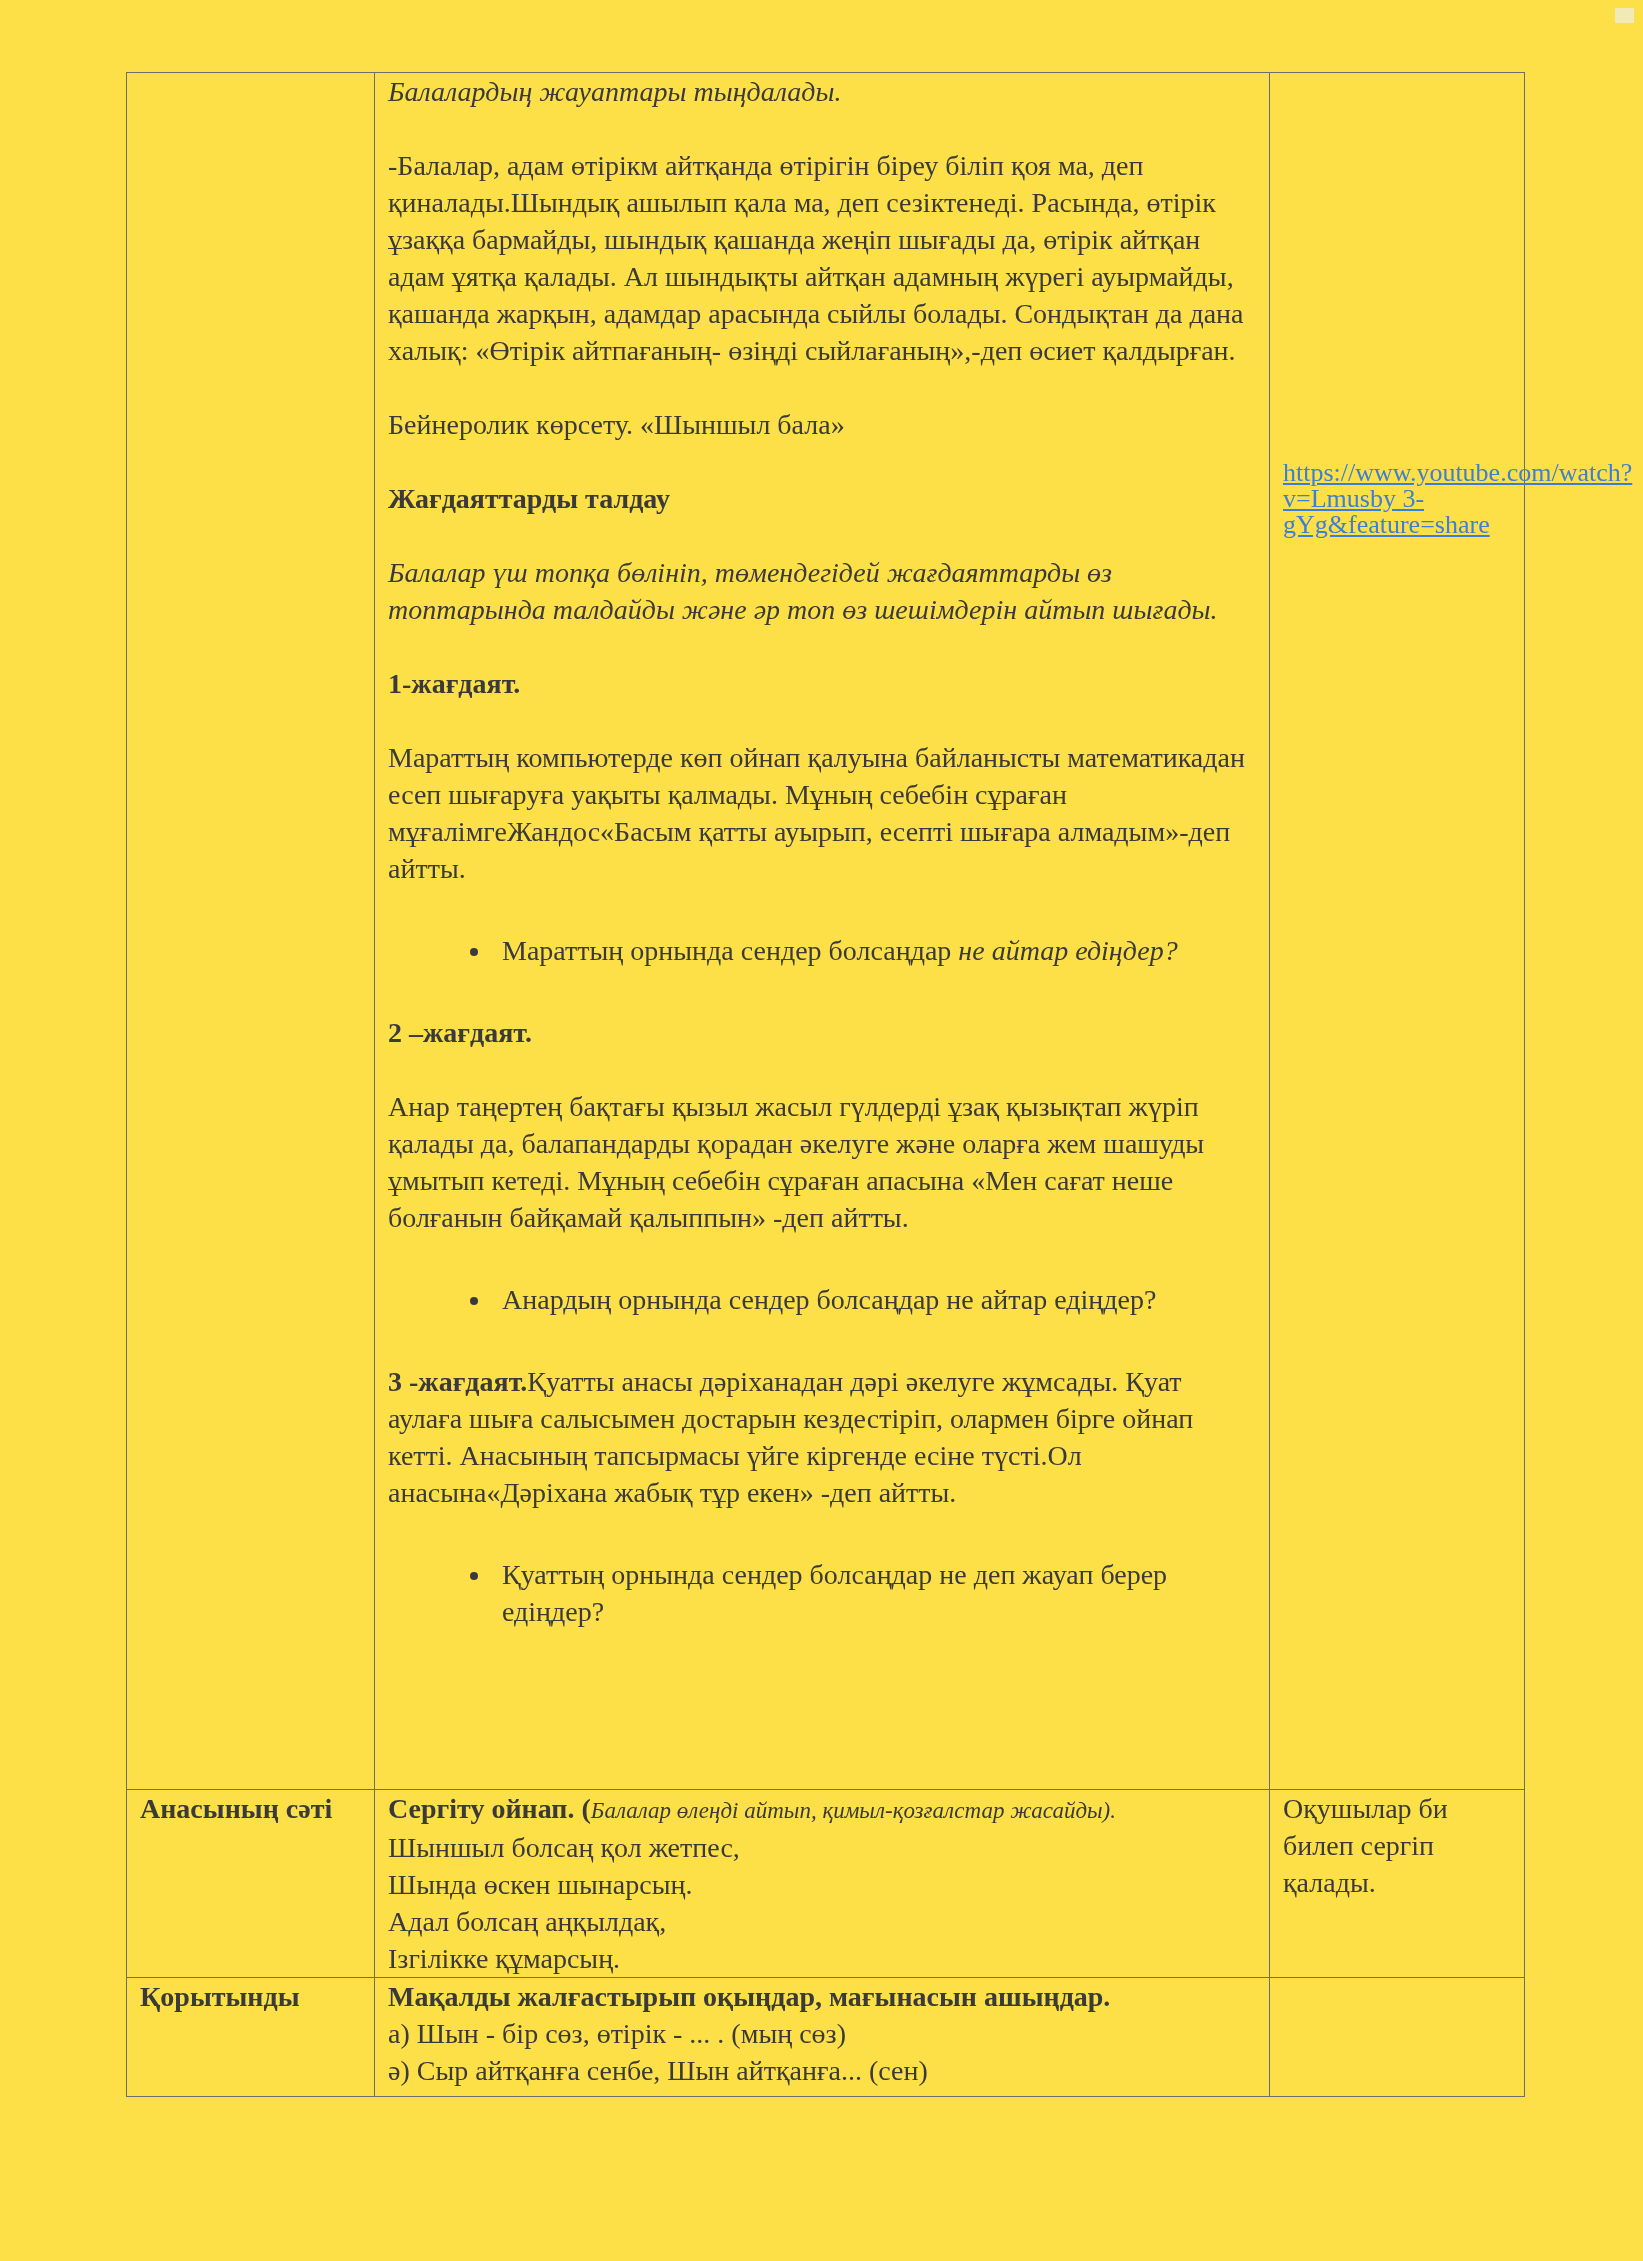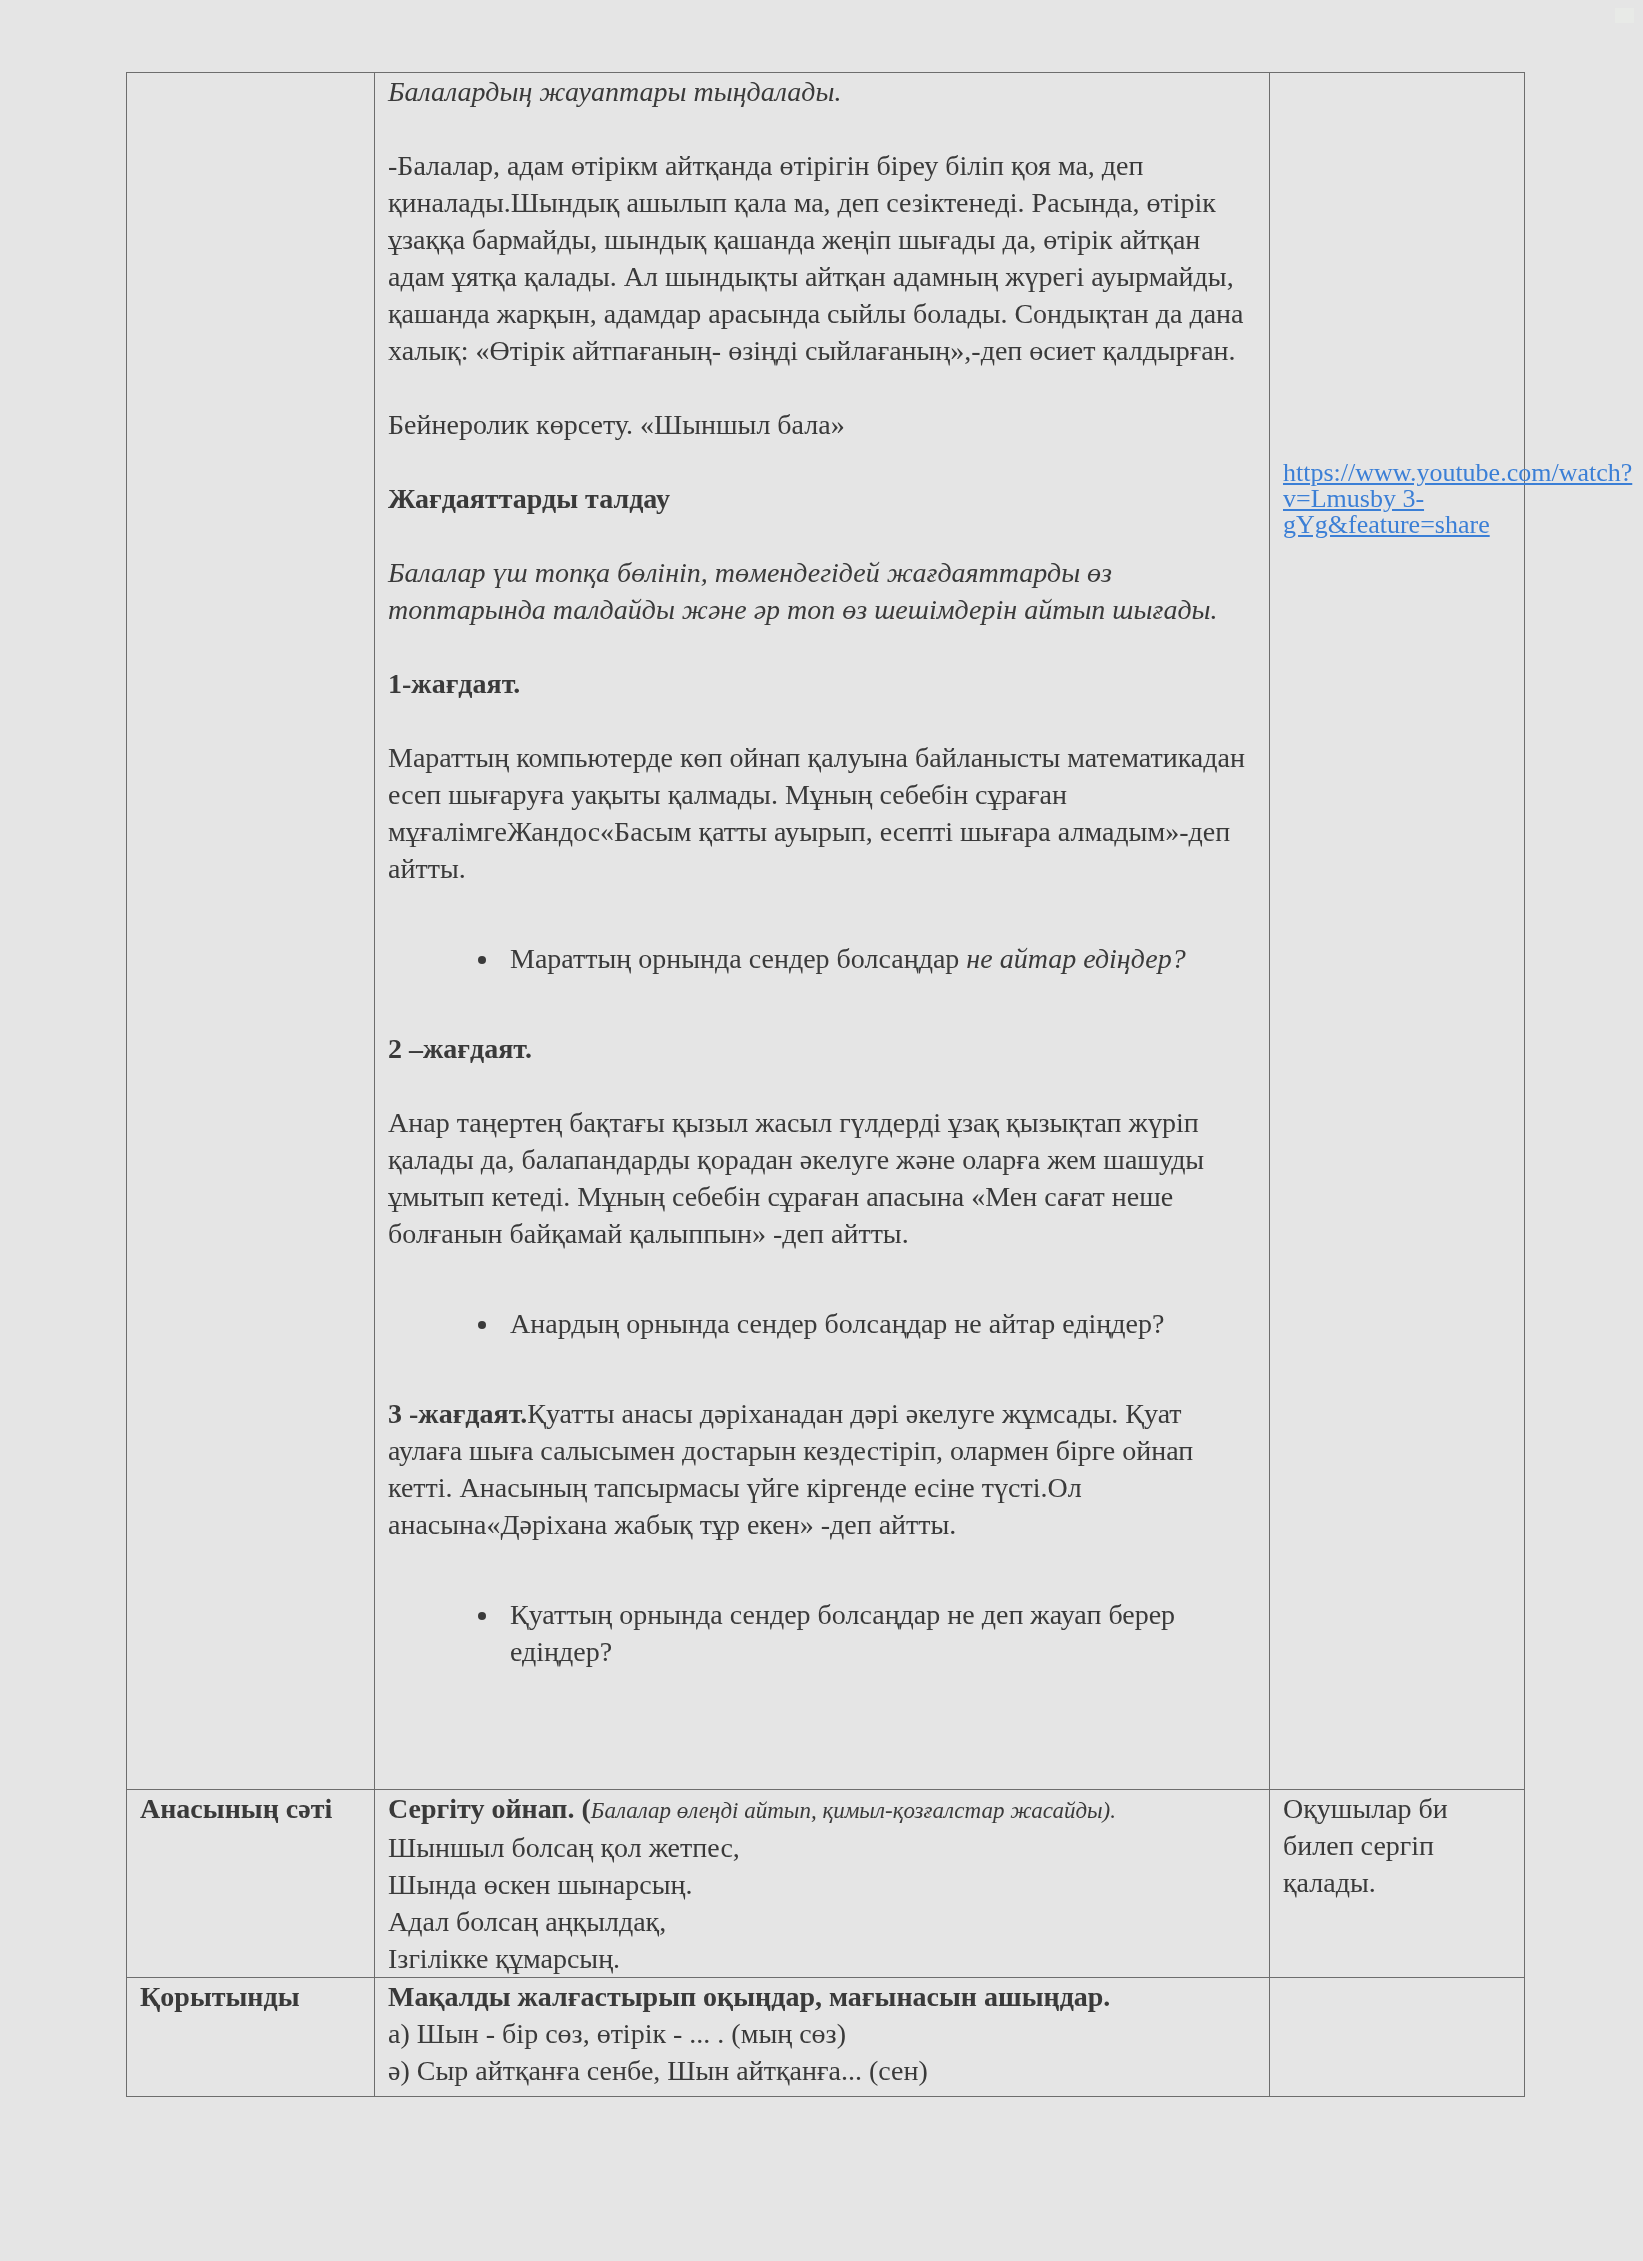--- a/index.html
+++ b/index.html
@@ -1,29 +1,29 @@
 <!DOCTYPE html>
 <html style="font-size:10.3px"><head>
 <meta charset="utf-8">
 <style>
   html, body { margin:0; padding:0; background:#ffffff; }
   body { width:1644px; height:2261px; position:relative; overflow:hidden;
          font-family:"Liberation Serif","DejaVu Serif",serif; color:#3a3a3a; }
-  .page { position:absolute; left:0; top:0; width:1644px; height:2261px; background:#e5e5e5; }
+  .page { position:absolute; left:0; top:0; width:1644px; height:2261px; background:#fde047; }
   table.lesson { position:absolute; left:126px; top:72px; width:1397px;
     border-collapse:collapse; table-layout:fixed; }
   table.lesson td { border:1.9px solid #6d6d6d; vertical-align:top; padding:0 13px; }
   col.c1 { width:248px; } col.c2 { width:895px; } col.c3 { width:255px; }
   tr.r1 { height:1717px; } tr.r2 { height:187px; } tr.r3 { height:119px; }
   .txt { font-size:28px; line-height:37px; }
   .gap { height:37px; }
   .it { font-style:italic; }
   .b { font-weight:bold; }
   .small-it { font-style:italic; font-size:23px; }
-  ul.q { margin:16px; padding-left:97px; list-style:disc; }
+  ul.q { margin:8px; padding-left:97px; list-style:disc; }
   ul.q li { padding-left:9px; }
   .link { display:block; color:#3b7fd6; text-decoration:underline; font-size:26px; line-height:26px; margin-top:387px; }
   .label { font-weight:bold; font-size:28px; line-height:37px; }
   .scan-mark { position:absolute; left:1615px; top:7.7px; width:19.3px; height:15.5px; background:#e9ece8; opacity:.7; }
 </style>
 </head>
 <body>
 
 <div class="page">
   <div class="scan-mark"></div>

